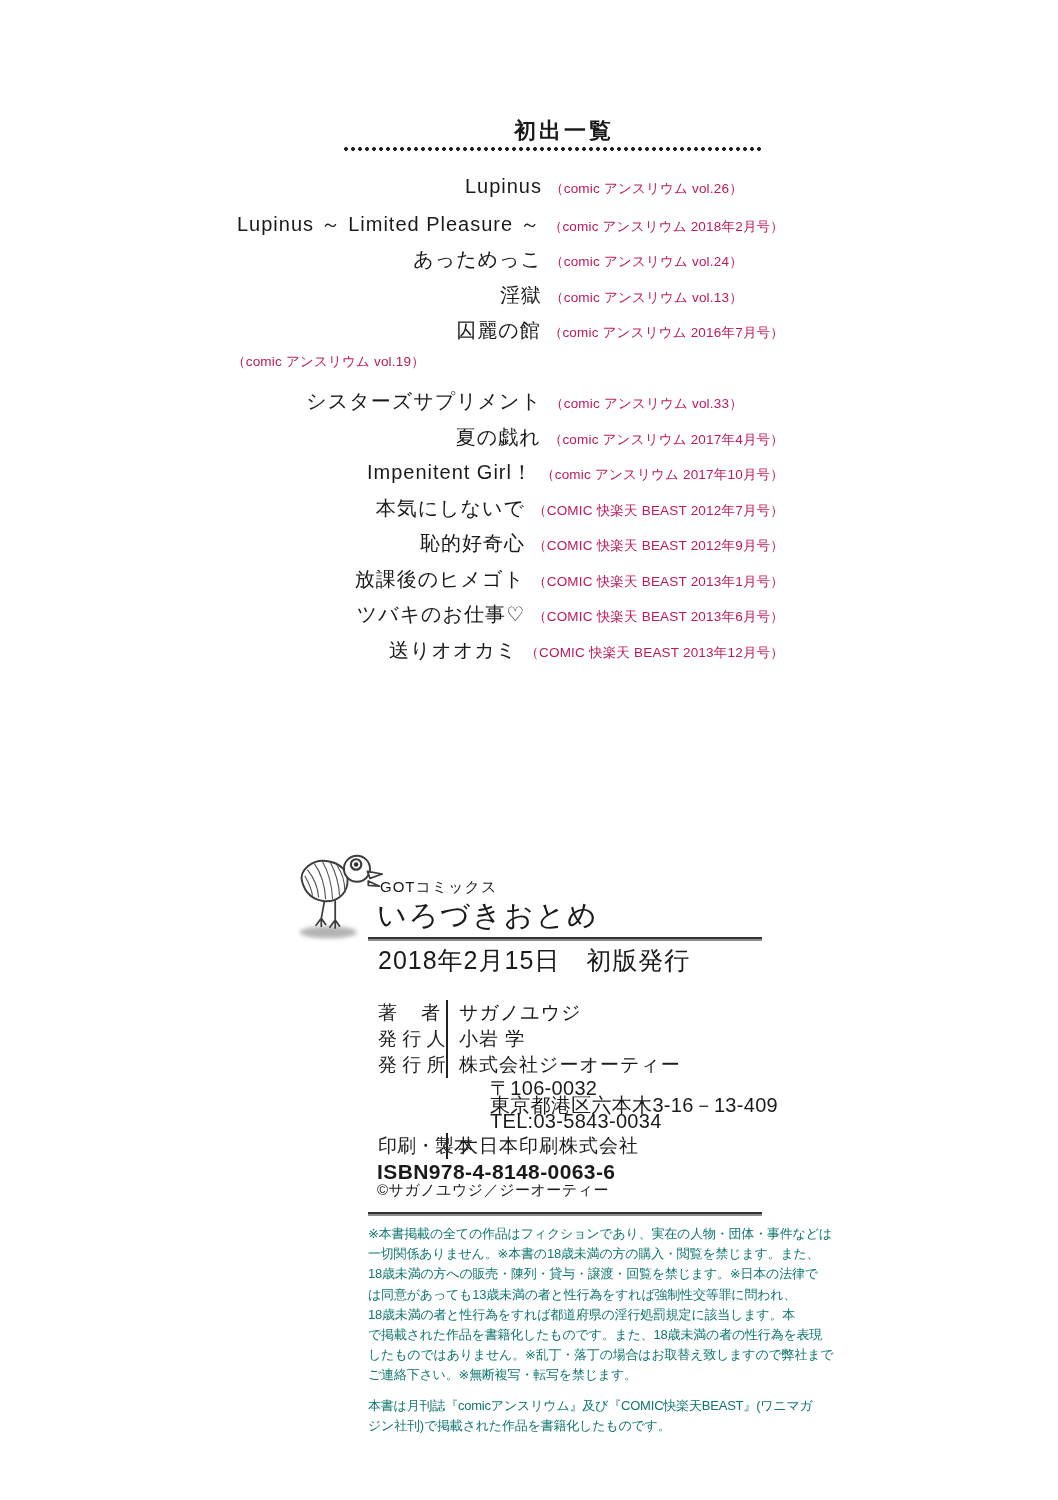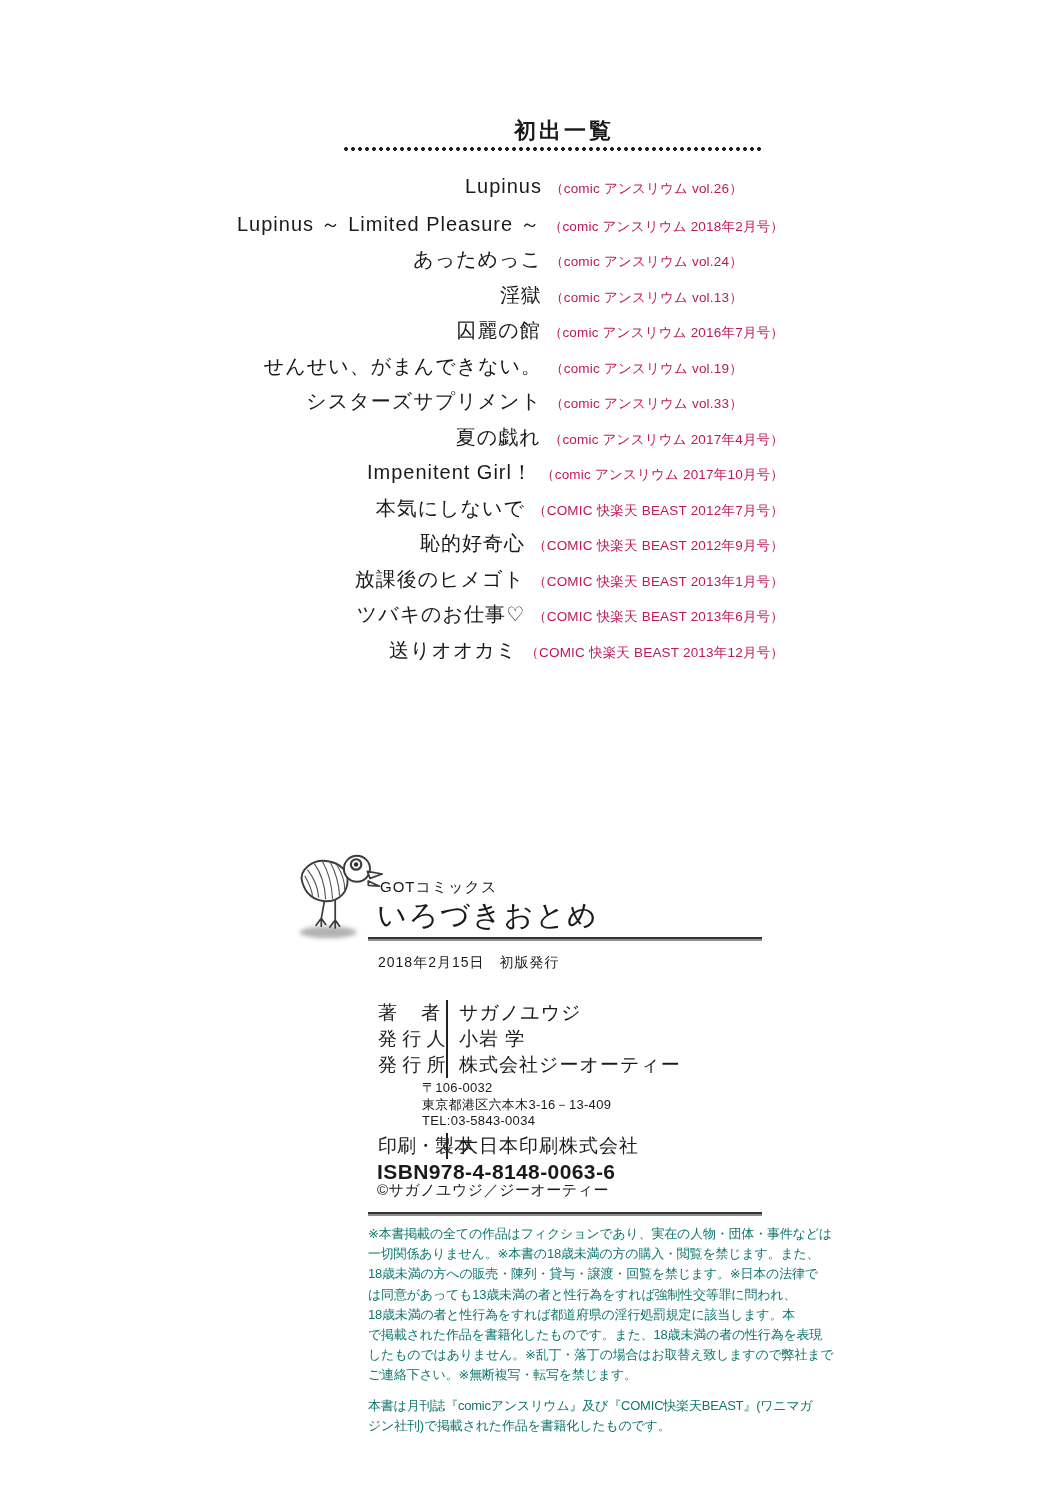--- a/index.html
+++ b/index.html
@@ -46,39 +46,39 @@
     white-space:nowrap;
   }
   .rule{
     position:absolute;left:368px;width:394px;height:4px;
     background:linear-gradient(to bottom,#333 0 2px,#8f8f8f 2px 4px);
   }
   .rule-title{top:937px;}
   .rule-legal{top:1212px;}
   .edition-date{
     position:absolute;left:378px;top:944px;
-    font-size:14px;letter-spacing:1px;white-space:nowrap;margin-top:10px;
+    font-size:25px;letter-spacing:1px;white-space:nowrap;
   }
   .credits{position:absolute;left:378px;top:1000px;width:400px;}
   .credit-row{display:flex;align-items:baseline;min-height:26px;}
   .credit-label{
     width:62px;flex:0 0 62px;
     font-size:19px;color:#222;
     text-align:justify;text-align-last:justify;
     padding-right:6px;white-space:nowrap;overflow:visible;
   }
   .credit-value{
     border-left:2.5px solid #222;
     padding-left:11px;
     font-size:19px;letter-spacing:1px;line-height:26px;
     white-space:nowrap;
   }
   .credit-sub{
-    margin-left:44px;
-    font-size:13px;line-height:16.5px;
+    margin-left:112px;
+    font-size:20px;line-height:16.5px;
     padding:2px 0 3px 0;
     letter-spacing:0.3px;
   }
   .isbn{
     position:absolute;left:377px;top:1160px;
     font-size:21px;font-weight:700;letter-spacing:0.4px;white-space:nowrap;
   }
   .copyright{
     position:absolute;left:377px;top:1181px;
     font-size:15px;letter-spacing:0.5px;white-space:nowrap;
@@ -119,21 +119,20 @@
     <span class="pub-title">淫獄</span>
     <span class="pub-source">（comic アンスリウム vol.13）</span>
   </div>
 
   <div class="pub-row">
     <span class="pub-title">囚麗の館</span>
     <span class="pub-source">（comic アンスリウム 2016年7月号）</span>
   </div>
 
   <div class="pub-row">
-    <span class="pub-title">せんせい、がまんできない。</span>
     <span class="pub-source">（comic アンスリウム vol.19）</span>
   </div>
 
   <div class="pub-row">
     <span class="pub-title">シスターズサプリメント</span>
     <span class="pub-source">（comic アンスリウム vol.33）</span>
   </div>
 
   <div class="pub-row">
     <span class="pub-title">夏の戯れ</span>

